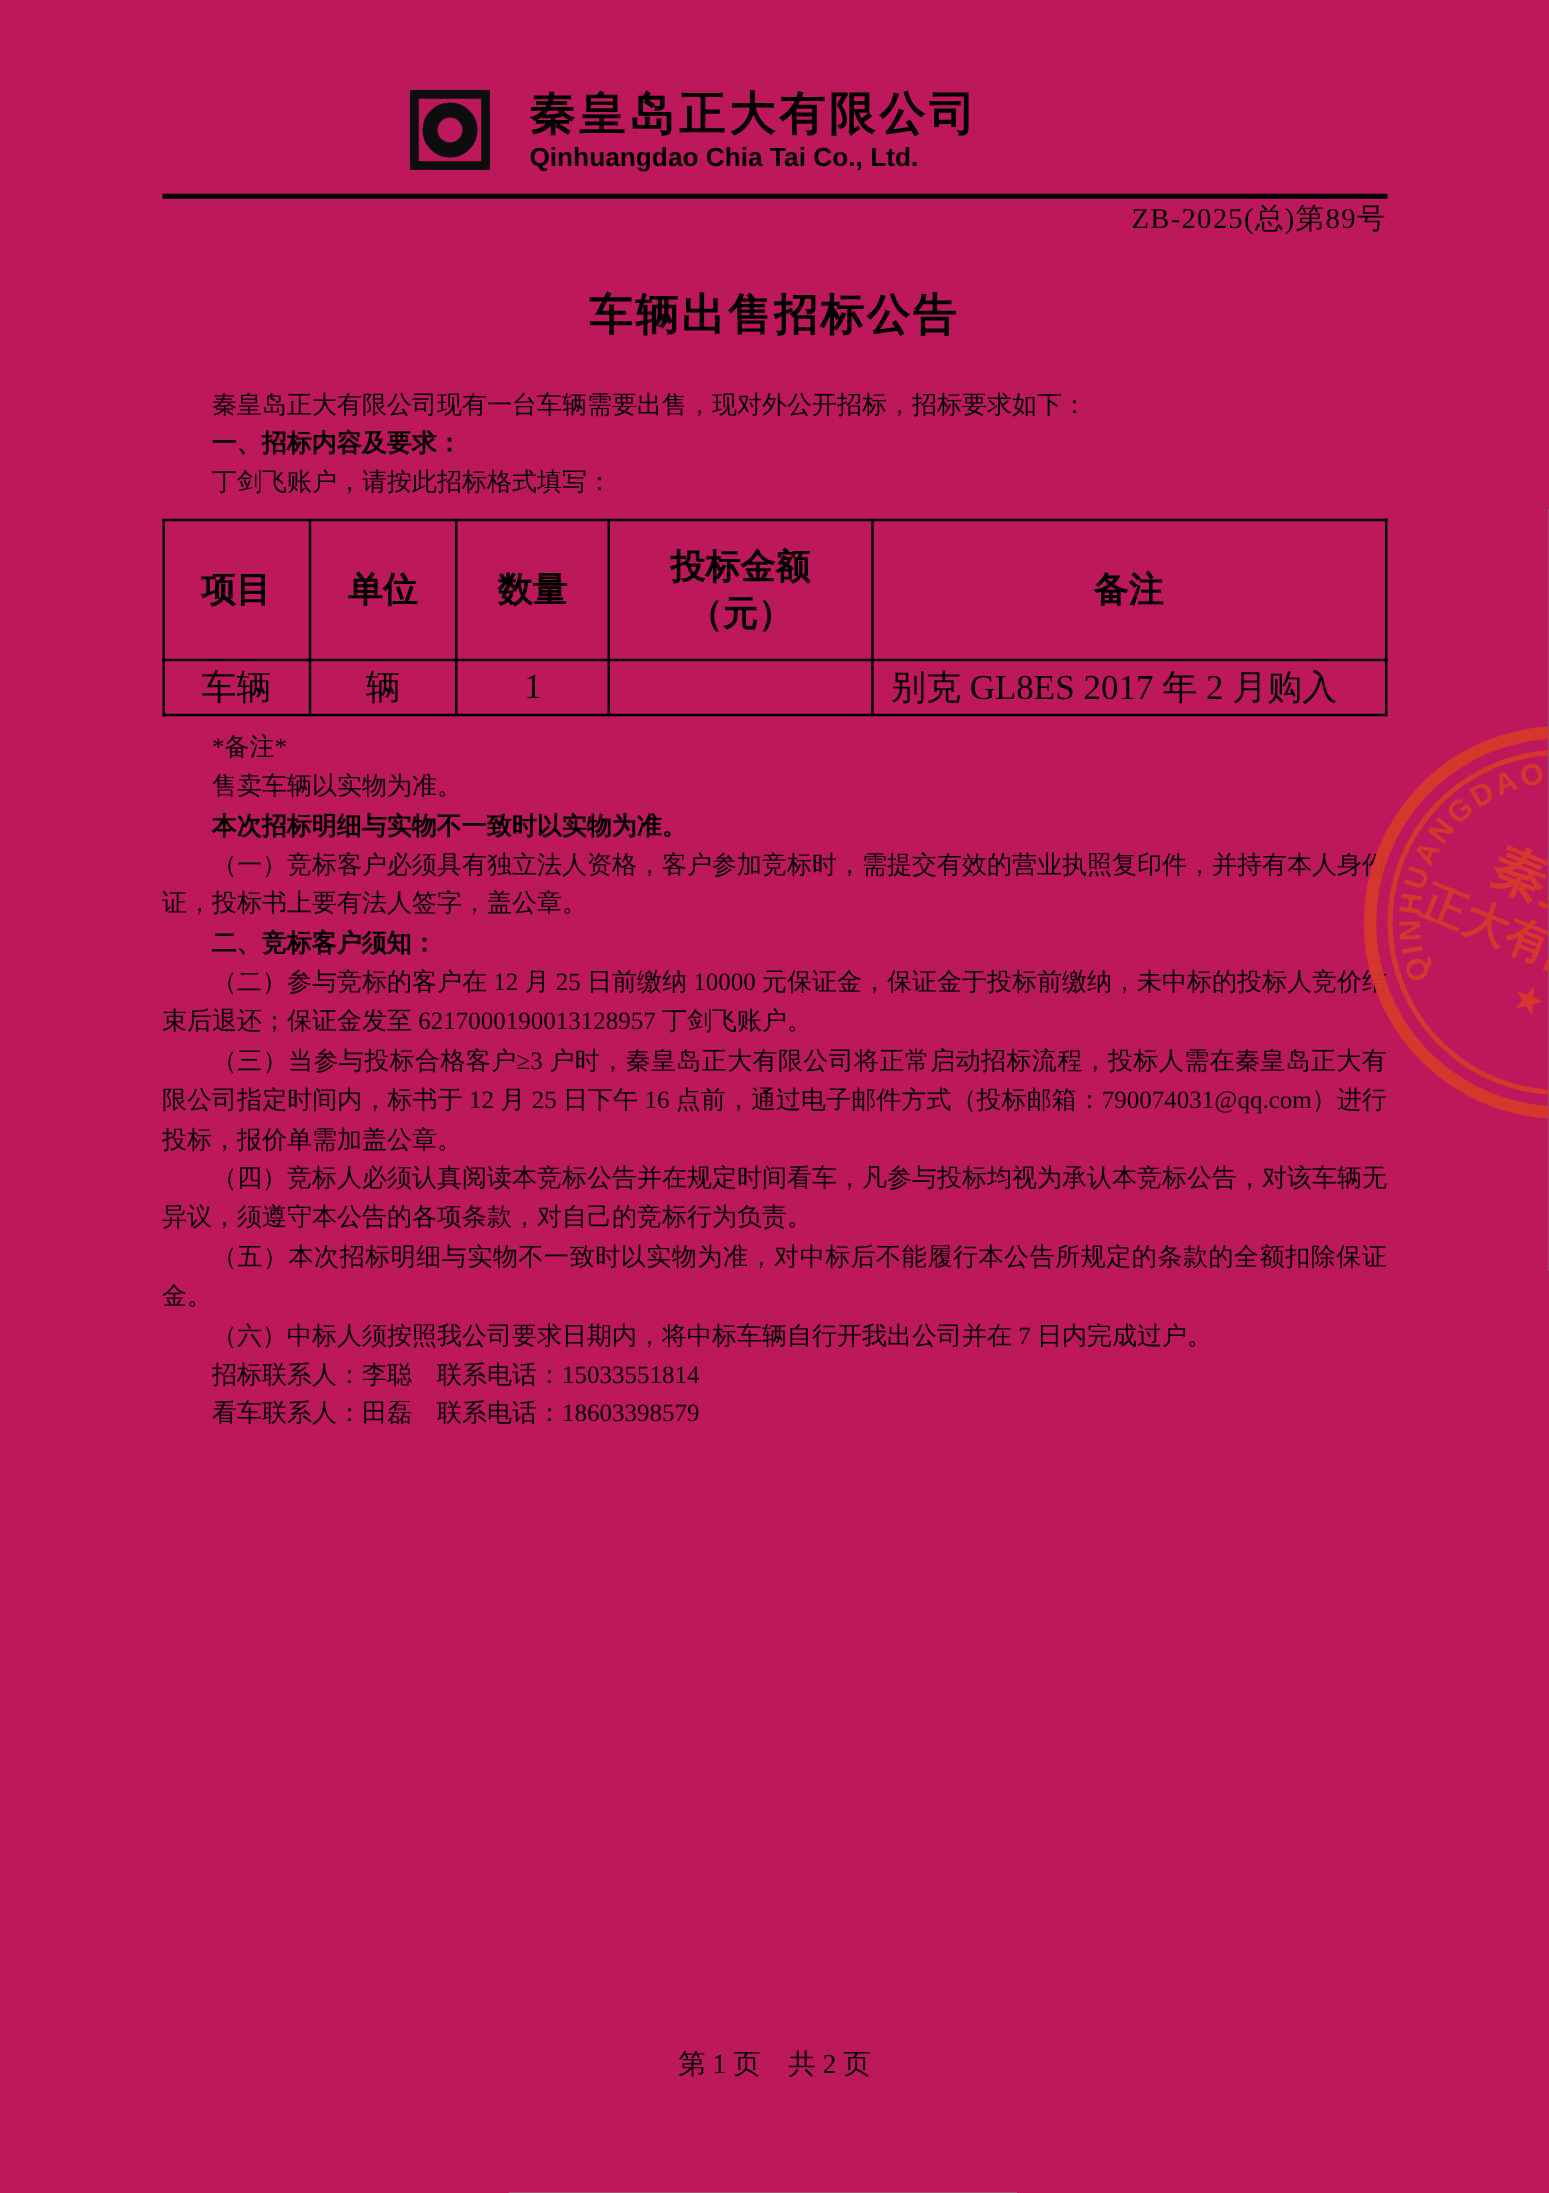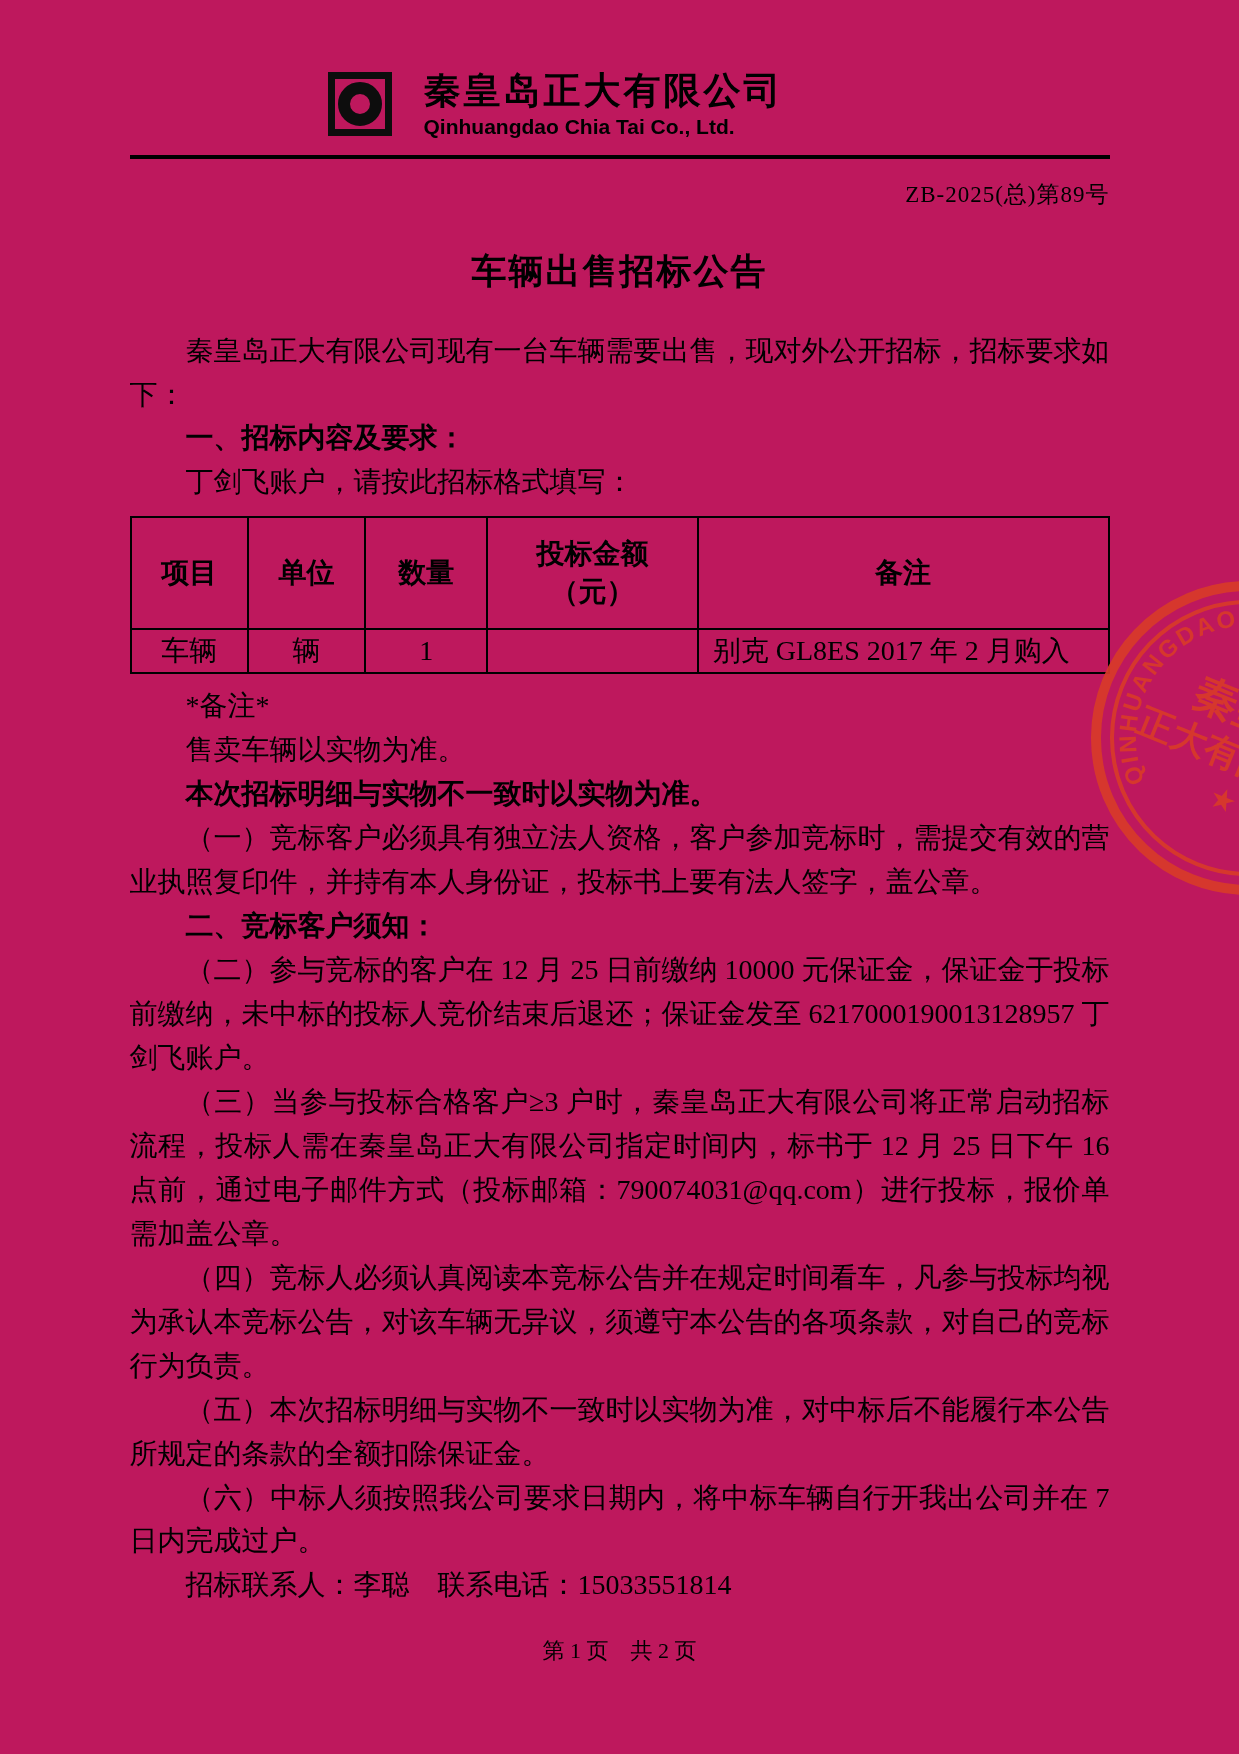--- a/index.html
+++ b/index.html
@@ -14,27 +14,27 @@
   }
   .content { position:relative; width:980px; margin:0 auto; padding-top:70px; }
 
   
   .letterhead { display:flex; align-items:center; gap:32px; margin-left:198px; }
   .logo { width:50px; height:50px; border:7px solid #0d0d0d; display:flex; align-items:center; justify-content:center; flex:0 0 auto; }
   .logo-ring { width:44px; height:44px; border-radius:50%; border:12px solid #0d0d0d; box-sizing:border-box; }
   .company-cn { font-family:"Liberation Sans","DejaVu Sans",sans-serif; font-weight:bold; font-size:37px; letter-spacing:3px; line-height:1.15; }
   .company-en { font-family:"Liberation Sans","DejaVu Sans",sans-serif; font-weight:bold; font-size:21px; margin-top:2px; }
   .rule { border-top:4px solid #000; margin-top:16px; }
-  .doc-number { text-align:right; font-size:23px; margin-top:20px; letter-spacing:1px; }
+  .doc-number { text-align:right; font-size:23px; margin-top:0; letter-spacing:1px; }
 
   
   .title { font-family:"Liberation Sans","DejaVu Sans",sans-serif; font-weight:bold; font-size:35px; text-align:center; margin:38px 0 34px 0; letter-spacing:2px; }
 
   
-  p.body { font-size:28px; line-height:1.57; text-align:justify; margin:0; }
+  p.body { font-size:20px; line-height:1.57; text-align:justify; margin:0; }
   .indent { text-indent:2em; }
   .h-bold { font-family:"Liberation Sans","DejaVu Sans",sans-serif; font-weight:bold; }
 
   
   table.bid { width:100%; border-collapse:collapse; margin:12px 0 10px 0; table-layout:fixed; }
   table.bid th, table.bid td { border:2px solid #000; }
   table.bid th { font-family:"Liberation Sans","DejaVu Sans",sans-serif; font-weight:bold; font-size:28px; text-align:center; padding:17px 16px; }
   table.bid td { font-size:28px; text-align:center; padding:2px 4px; }
   table.bid td.remark-cell { text-align:left; padding-left:14px; }
   .col-item { width:12%; } .col-unit { width:12%; } .col-qty { width:12.5%; } .col-amount { width:21.5%; } .col-remark { width:42%; }
@@ -106,20 +106,21 @@
 
     <p class="body indent">（一）竞标客户必须具有独立法人资格，客户参加竞标时，需提交有效的营业执照复印件，并持有本人身份证，投标书上要有法人签字，盖公章。</p>
     <p class="body indent h-bold">二、竞标客户须知：</p>
     <p class="body indent">（二）参与竞标的客户在 12 月 25 日前缴纳 10000 元保证金，保证金于投标前缴纳，未中标的投标人竞价结束后退还；保证金发至 6217000190013128957 丁剑飞账户。</p>
     <p class="body indent">（三）当参与投标合格客户≥3 户时，秦皇岛正大有限公司将正常启动招标流程，投标人需在秦皇岛正大有限公司指定时间内，标书于 12 月 25 日下午 16 点前，通过电子邮件方式（投标邮箱：790074031@qq.com）进行投标，报价单需加盖公章。</p>
     <p class="body indent">（四）竞标人必须认真阅读本竞标公告并在规定时间看车，凡参与投标均视为承认本竞标公告，对该车辆无异议，须遵守本公告的各项条款，对自己的竞标行为负责。</p>
     <p class="body indent">（五）本次招标明细与实物不一致时以实物为准，对中标后不能履行本公告所规定的条款的全额扣除保证金。</p>
     <p class="body indent">（六）中标人须按照我公司要求日期内，将中标车辆自行开我出公司并在 7 日内完成过户。</p>
 
     <p class="body indent">招标联系人：李聪　联系电话：15033551814</p>
+    <p class="body indent">看车联系人：田磊　联系电话：18603398579</p>
 
   </div>
 
   <div class="footer">第 1 页　共 2 页</div>
 
   <svg class="stamp" width="330" height="330" viewBox="0 0 330 330">
     <circle cx="165" cy="165" r="152" fill="none" stroke="#d93a2a" stroke-width="10"></circle>
     <circle cx="165" cy="165" r="136" fill="none" stroke="#d93a2a" stroke-width="4"></circle>
     <path id="stamp-arc" d="M 85.8,244.2 A 112,112 0 1 1 244.2,244.2 A 112,112 0 0 1 85.8,244.2" fill="none"></path>
     <text font-family="Liberation Sans, DejaVu Sans, sans-serif" font-weight="bold" font-size="24" letter-spacing="2.5" fill="#d93a2a">

